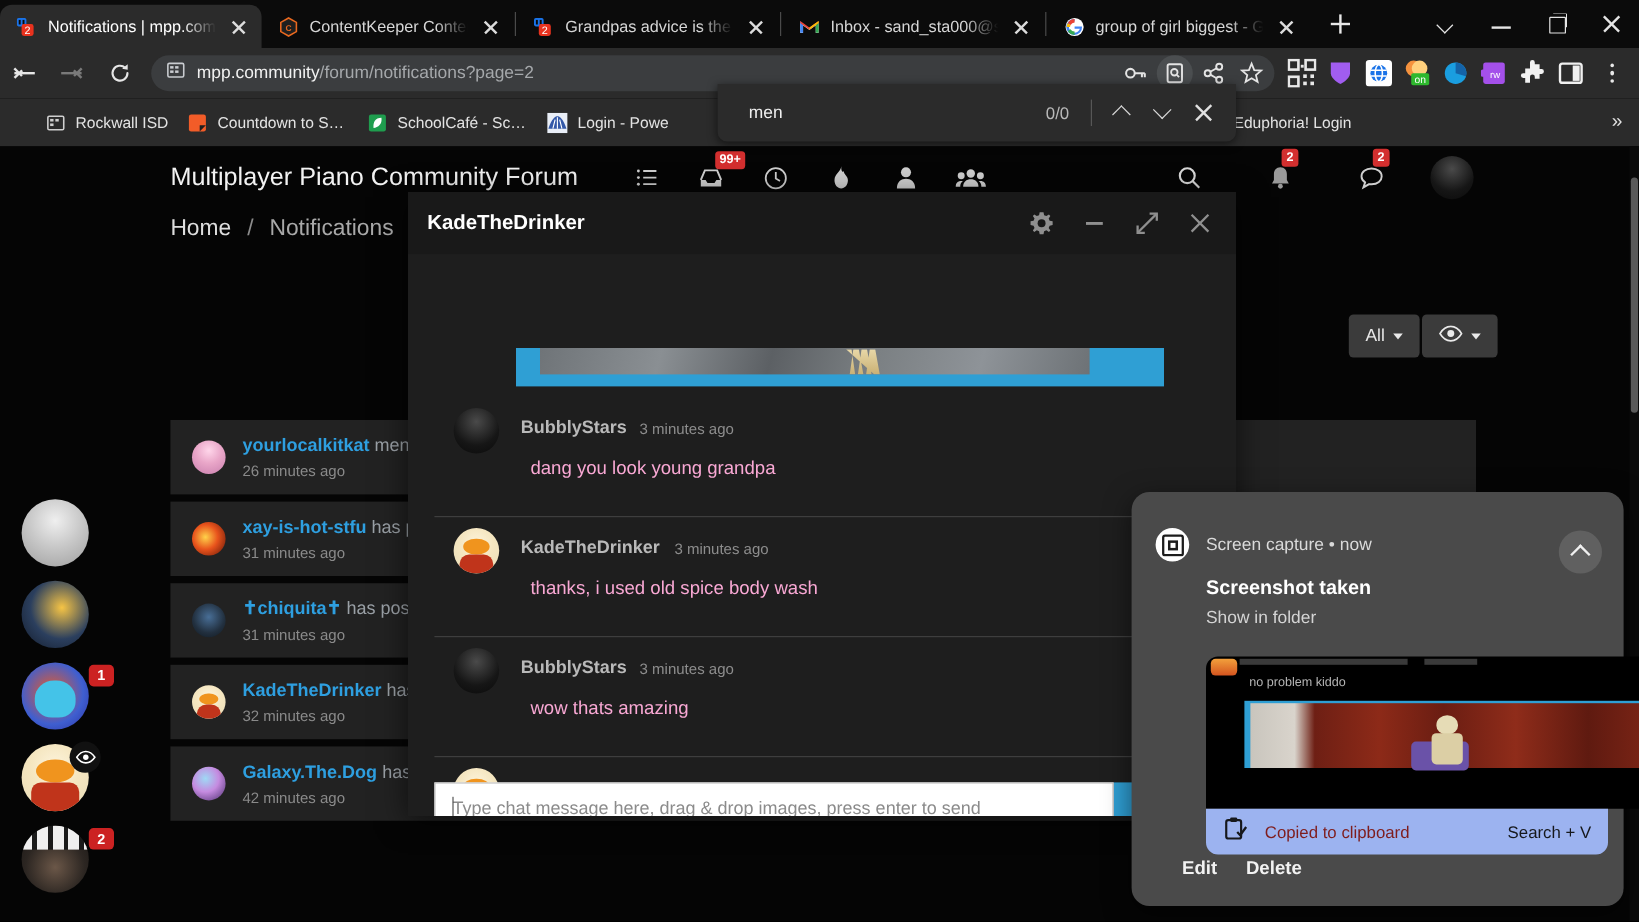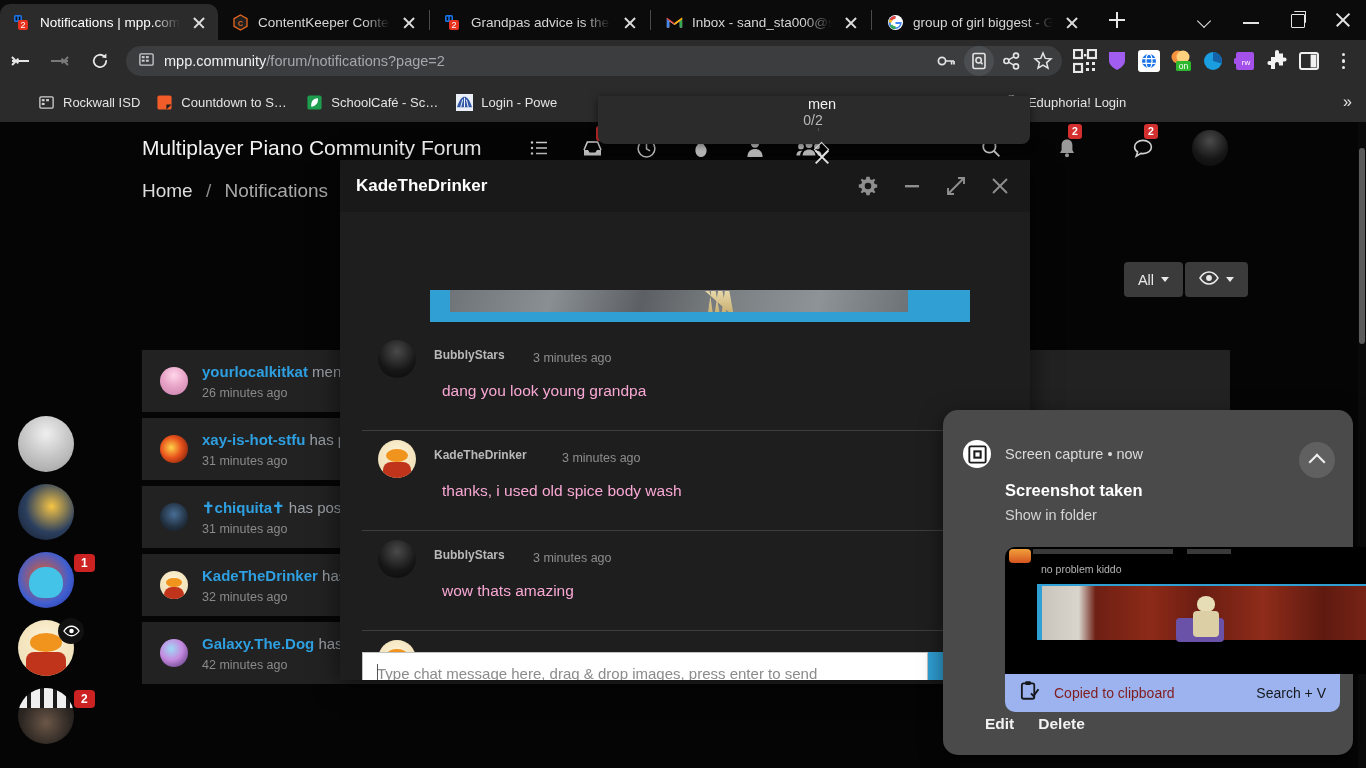--- a/index.html
+++ b/index.html
@@ -104,24 +104,24 @@
     background:#2b2b2b; display:flex; align-items:center; padding-left:30px; gap:0;
   }
   .bm { display:flex; align-items:center; gap:8px; padding:4px 8px; border-radius:5px;
         color:#e3e3e3; font-size:13px; white-space:nowrap; max-width:150px; }
   .bm-ico { width:17px; height:17px; flex:0 0 17px; position:relative; border-radius:2px;}
   .bm-label { overflow:hidden; text-overflow:ellipsis; }
   .bm-overflow { position:absolute; right:14px; color:#e3e3e3; font-size:16px; }
 
   
   .findbar {
-    position:absolute; right:336px; top:96px; width:432px; height:48px;
+    position:absolute; right:336px; top:70px; width:432px; height:48px;
     background:#2b2b2b; border-radius:0 0 8px 8px;
     box-shadow:0 2px 8px rgba(0,0,0,.55);
-    display:flex; align-items:center; padding:0 10px 0 26px; z-index:40;flex-direction:column;
+    display:flex; align-items:center; padding:0 10px 0 26px; z-index:40;
   }
   .find-input { flex:1; font-size:14.5px; color:#f0f0f0; }
   .find-count { font-size:14px; color:#b9b9b9; margin-right:18px; }
   .find-div { width:1px; height:22px; background:#575757; margin-right:8px;}
   .find-btn { width:34px; height:34px; position:relative; border-radius:50%;}
   .chv { position:absolute; left:11px; width:11px; height:11px; border-right:1.7px solid #d8d8d8; border-bottom:1.7px solid #d8d8d8;}
   .chv.up { top:13px; transform:rotate(-135deg);} .chv.dn { top:9px; transform:rotate(45deg);}
   .fx::before,.fx::after { content:""; position:absolute; left:8px; top:16.2px; width:18px; height:1.8px; background:#e0e0e0;}
   .fx::before{transform:rotate(45deg);} .fx::after{transform:rotate(-45deg);}
 
@@ -182,21 +182,21 @@
   .img-msg .pic { position:absolute; left:20px; top:0px; width:458px; height:22px;
     background:linear-gradient(105deg,#6f7478 0%,#8a8f93 22%,#5c6064 42%,#7a7f82 60%,#8e9398 80%,#6d7276 100%);
     overflow:hidden;}
   .img-msg .bone { position:absolute; left:252px; top:1px; width:38px; height:21px;
     background:linear-gradient(180deg,#e8d8a8,#c9b074); border-radius:2px;
     clip-path: polygon(8% 0,20% 0,28% 100%,16% 100%, 24% 0, 36% 0, 46% 100%, 34% 100%, 42% 0, 54% 0, 64% 100%, 52% 100%, 60% 0, 72% 0, 82% 100%, 70% 100%);}
 
   .msg { position:absolute; left:0; width:690px; }
   .msg-div { position:absolute; left:22px; width:628px; height:1px; background:#3e3e3e;}
   .msg-av { position:absolute; left:38px; width:38px; height:38px; border-radius:50%; overflow:hidden;}
-  .msg-name { position:absolute; left:94px; font-size:12px; font-weight:bold; color:#b9b9b9;}
+  .msg-name { position:absolute; left:94px; font-size:15px; font-weight:bold; color:#b9b9b9;}
   .msg-time { position:absolute; font-size:12.5px; color:#8d8d8d;}
   .msg-text { position:absolute; left:102px; font-size:15.5px; color:#f9a8d4;}
 
   .chat-input-wrap { position:absolute; left:22px; top:440px; width:648px; height:56px; display:flex; z-index:3;}
   .chat-input {
     flex:1; background:#fff; border:1px solid #c2c2c2; position:relative;
     padding:12px 14px; font-size:15px; color:#8b8b8b;
   }
   .chat-caret { position:absolute; left:14px; top:11px; width:1.4px; height:20px; background:#555;}
   .chat-send { width:82px; background:#2f9fd4; }
@@ -511,21 +511,21 @@
             <path d="M2.6 6.4 C6 7.6 6 11 4 12.4 M9 1.6 C7 4 10 5.2 12.6 4 M15.4 11 C12.6 10 10.6 12.6 12 15.6" stroke="#1e1e1e" stroke-width="1.5" fill="none"></path>
           </svg>
       </span>
       <span class="bm-label">Eduphoria! Login</span>
     </div>
     <div class="bm-overflow">»</div>
   </div>
 
   <div class="findbar">
     <div class="find-input">men</div>
-    <div class="find-count">0/2</div>
+    <div class="find-count">0/0</div>
     <div class="find-div"></div>
     <div class="find-btn">
         <span class="chv up"></span>
       </div>
     <div class="find-btn">
         <span class="chv dn"></span>
       </div>
     <div class="find-btn fx"></div>
   </div>
 

